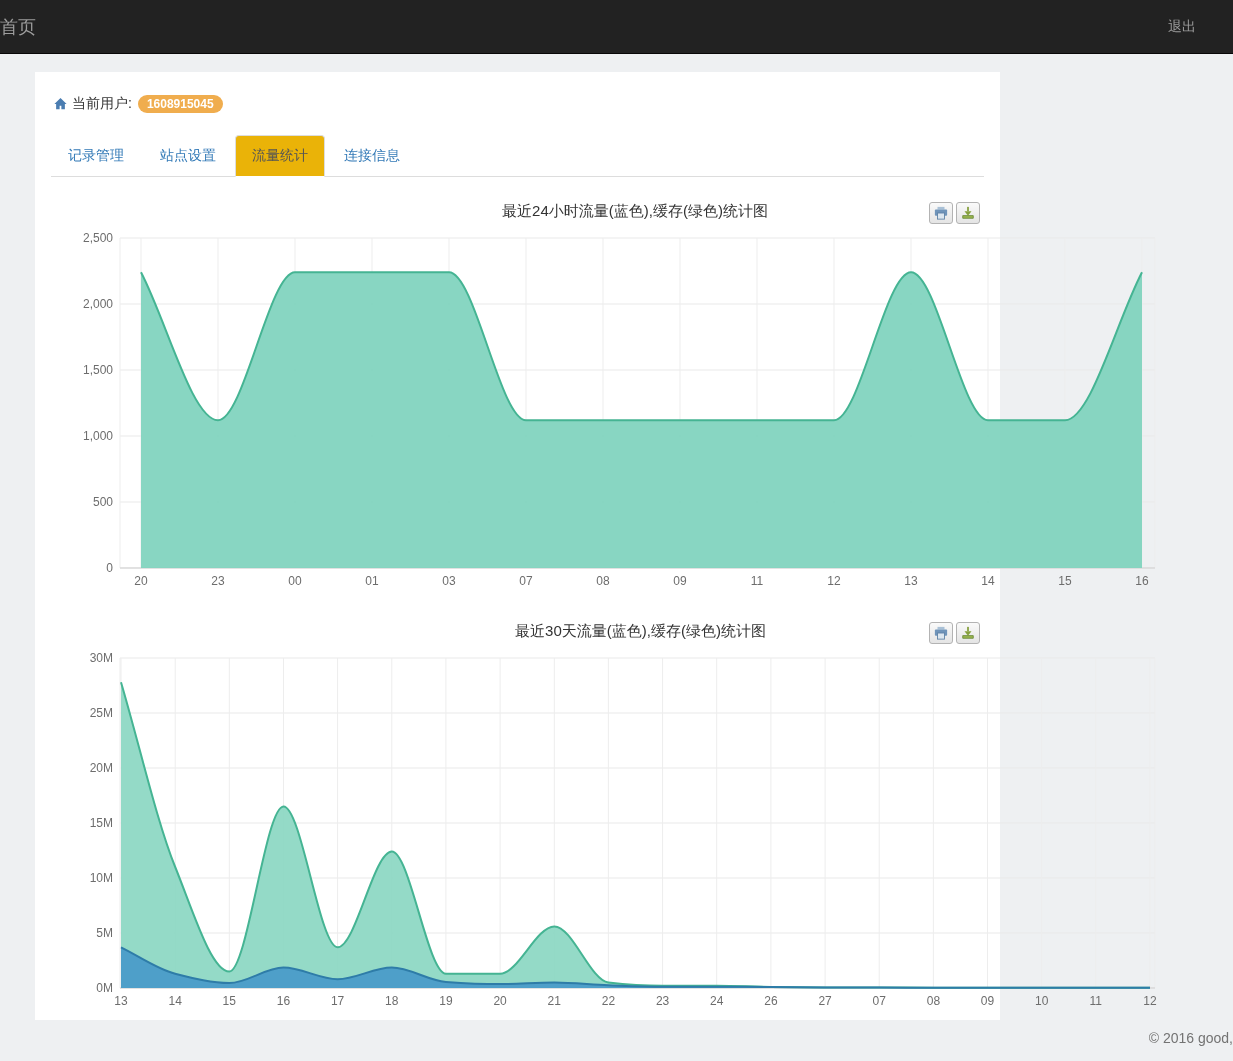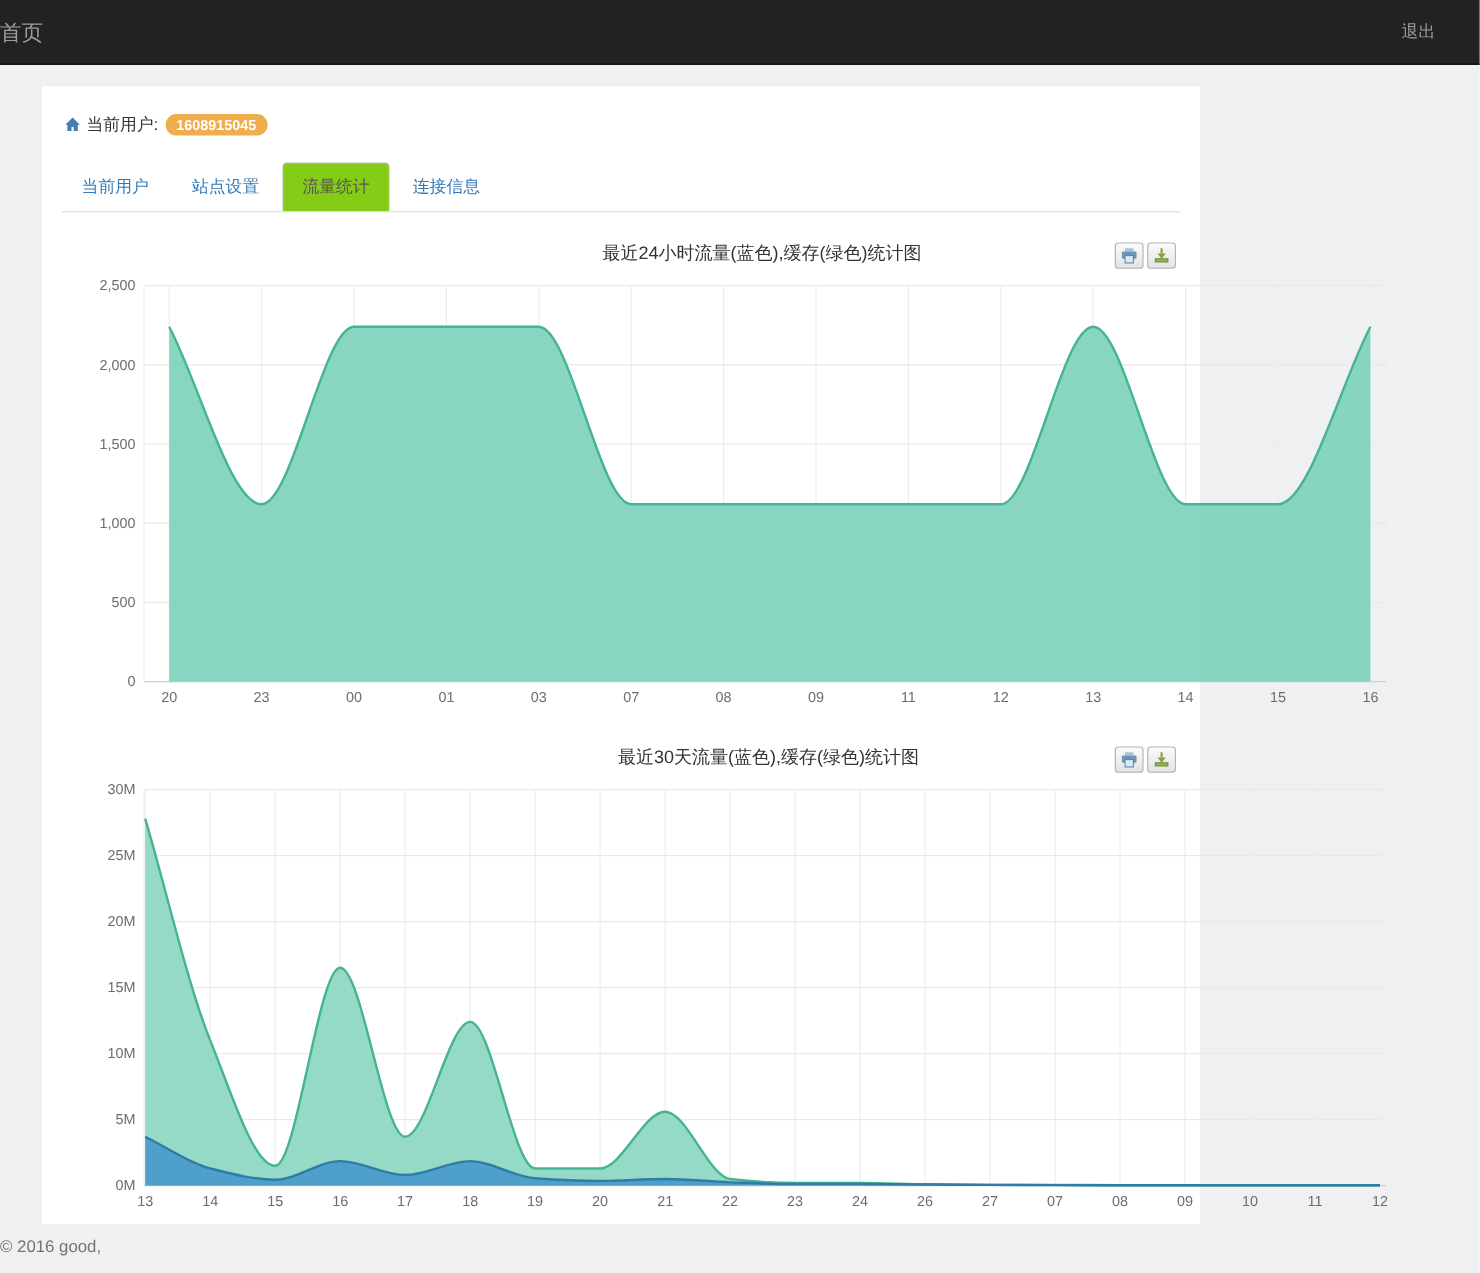--- a/index.html
+++ b/index.html
@@ -42,21 +42,21 @@
   .tabs {
     position:absolute; top:63px; left:16px; right:16px; height:42px;
     border-bottom:1px solid #ddd; list-style:none; display:flex;
   }
   .tabs li { margin-bottom:-1px; margin-right:2px; }
   .tabs a {
     display:block; padding:11px 16px; font-size:14px; text-decoration:none;
     color:#337ab7; border:1px solid transparent; border-radius:4px 4px 0 0; cursor:pointer;
   }
   .tabs li.active a {
-    color:#555; background:#84cc16; border-color:#ddd; border-bottom-color:#fff; cursor:default;
+    color:#555; background:#eab308; border-color:#ddd; border-bottom-color:#fff; cursor:default;
   }
   
   .chart-title {
     position:absolute; left:0; width:1163px; text-align:center;
     font-size:15px; color:#333;
   }
   #title-1 { top:130px;padding-left:37px; }
   #title-2 { top:550px;margin-left:24px; }
   .chart-btns { position:absolute; right:20px; display:flex; }
   #btns-1 { top:130px; }
@@ -67,21 +67,21 @@
     background:linear-gradient(#fafafa,#e4e4e4);
     display:flex; align-items:center; justify-content:center; cursor:pointer;
   }
   svg.chart { position:absolute; left:0; width:1163px; height:360px; }
   #chart-svg-0 { top:160px; }
   #chart-svg-1 { top:580px; }
   svg.chart text.tick { font-family:"Liberation Sans","DejaVu Sans",sans-serif; font-size:12px; fill:#6d6d6d; }
   
   .footer {
     position:absolute; top:1030px; left:0; width:1233px;
-    text-align:left; font-size:14px; color:#737373;
+    text-align:right; font-size:14px; color:#737373;
   }
 </style>
 </head>
 <body>
 
 <nav class="navbar">
   <a class="brand">首页</a>
   <a class="logout">退出</a>
 </nav>
 
@@ -92,21 +92,21 @@
       <svg width="15" height="14" viewBox="0 0 16 16">
           <path d="M8 1 L1 8 h2 v6 h4 v-4 h2 v4 h4 V8 h2 Z" fill="#4a7db1"></path>
         </svg>
     </span>
     <span class="lbl">当前用户:</span>
     <span class="badge">1608915045</span>
   </div>
 
   <ul class="tabs">
     <li>
-        <a>当前用户</a>
+        <a>记录管理</a>
       </li>
     <li>
         <a>站点设置</a>
       </li>
     <li class="active">
         <a>流量统计</a>
       </li>
     <li>
         <a>连接信息</a>
       </li>

